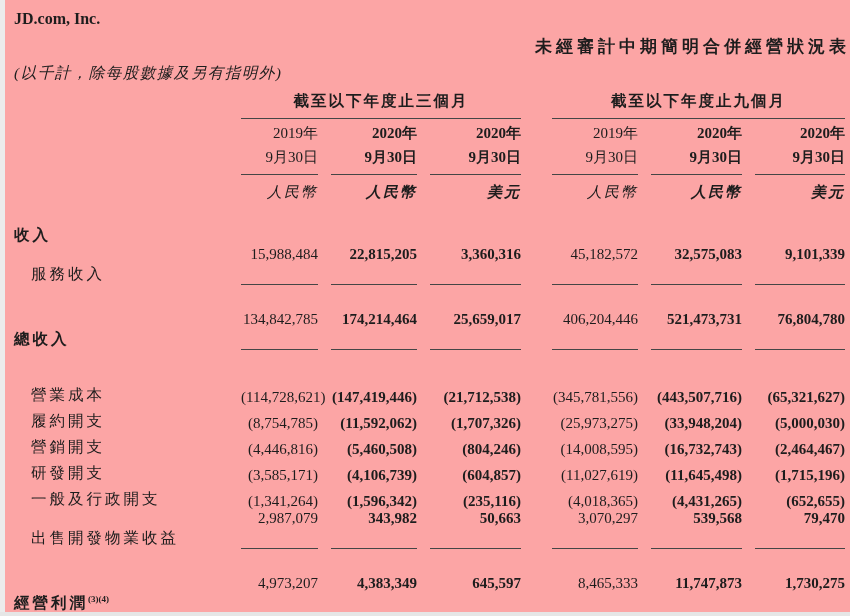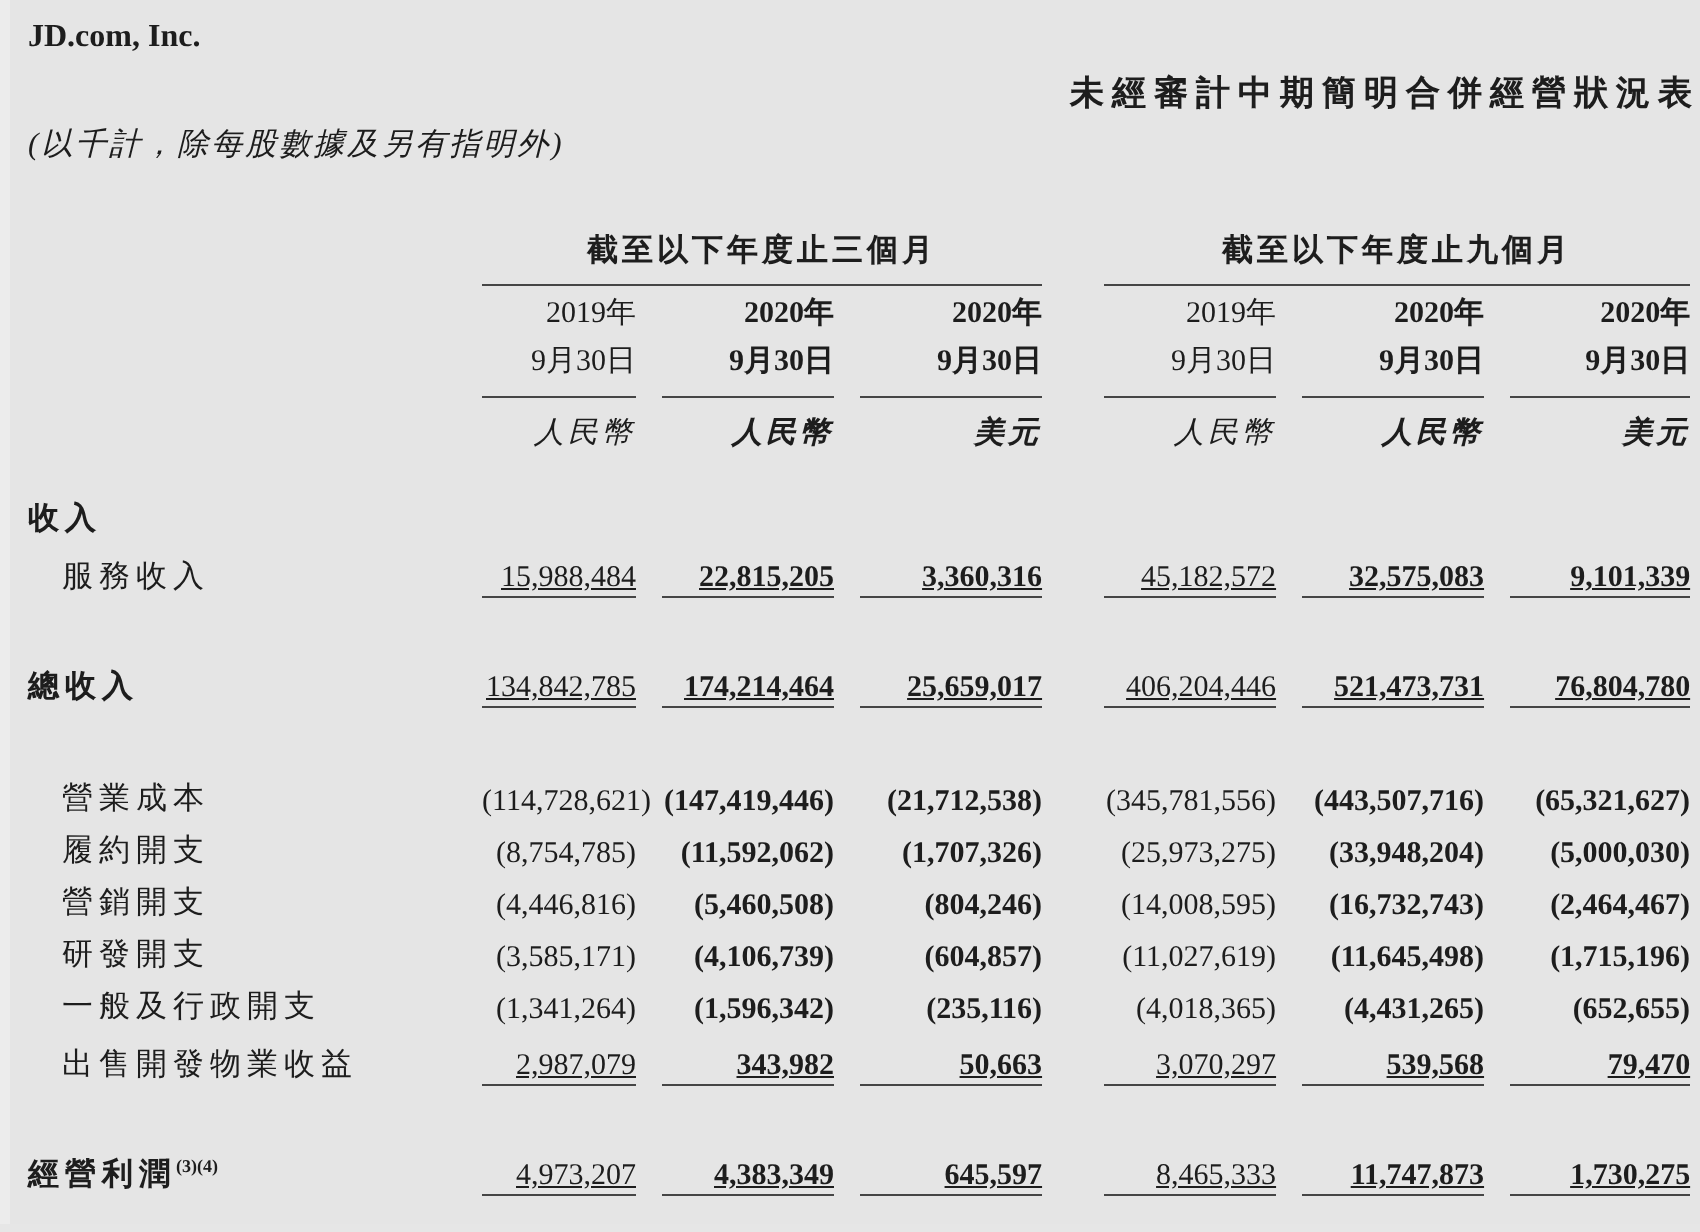--- a/index.html
+++ b/index.html
@@ -1,33 +1,33 @@
 <!DOCTYPE html>
 <html><head>
 <meta charset="utf-8">
 <style>
   html,body{margin:0;padding:0;background:#ffffff;}
   .page{
     position:relative;
     width:850px;height:616px;
     box-sizing:border-box;
-    background:#e5e5e5;
+    background:#fca5a5;
     color:#1d1d1d;
     font-family:"Liberation Serif","DejaVu Serif",serif;
     padding:10px 0 0 14px;
     overflow:hidden;
   }
   .edge-left{position:absolute;left:0;top:0;width:5px;height:100%;background:#ececec;}
   .edge-bottom{position:absolute;left:0;bottom:0;width:100%;height:4px;background:#e6e6e6;}
 
   .company{font-weight:bold;font-size:16px;line-height:18px;}
   .doc-title{font-weight:bold;font-size:17px;letter-spacing:4px;margin-top:8px;line-height:21px;text-align:right;}
   .doc-subtitle{font-style:italic;font-size:15.5px;letter-spacing:1.5px;margin-top:6px;line-height:20px;}
 
-  table.fs{border-collapse:collapse;table-layout:fixed;width:831px;margin-top:28px;}
+  table.fs{border-collapse:collapse;table-layout:fixed;width:831px;margin-top:4px;}
   td{padding:0;vertical-align:bottom;font-size:15px;}
   td.num{text-align:right;}
   td.em{font-weight:bold;}
   .cl{margin-left:13px;}
 
   
   tr.group-row td{vertical-align:bottom;height:32px;}
   .grp{
     margin-left:13px;text-align:center;font-weight:bold;
     letter-spacing:2px;font-size:15.5px;
@@ -38,21 +38,21 @@
   tr.dates-row td{height:56px;}
   .datecell{border-bottom:1.5px solid #454545;padding-bottom:5px;line-height:24px;}
 
   
   tr.cur-row td{height:27px;}
   .cur{font-style:italic;letter-spacing:2px;padding-top:4px;}
 
   
   tr.data{height:26px;}
   tr.data.u{height:29px;}
-  tr.data.u td.num .cl{border-bottom:1.5px solid #454545;padding-bottom:0;text-decoration:underline;}
+  tr.data.u td.num .cl{border-bottom:1.5px solid #454545;padding-bottom:21px;}
   .lbl{letter-spacing:3px;font-size:15.5px;white-space:nowrap;}
   tr.section .lbl,tr.total .lbl{font-weight:bold;}
   tr.item .lbl{padding-left:17px;}
   sup{font-size:9px;font-weight:bold;letter-spacing:0;}
 
   tr.sp-s td{height:18px;}
   tr.sp-m td{height:26px;}
   tr.sp-l td{height:30px;}
 </style>
 </head>

